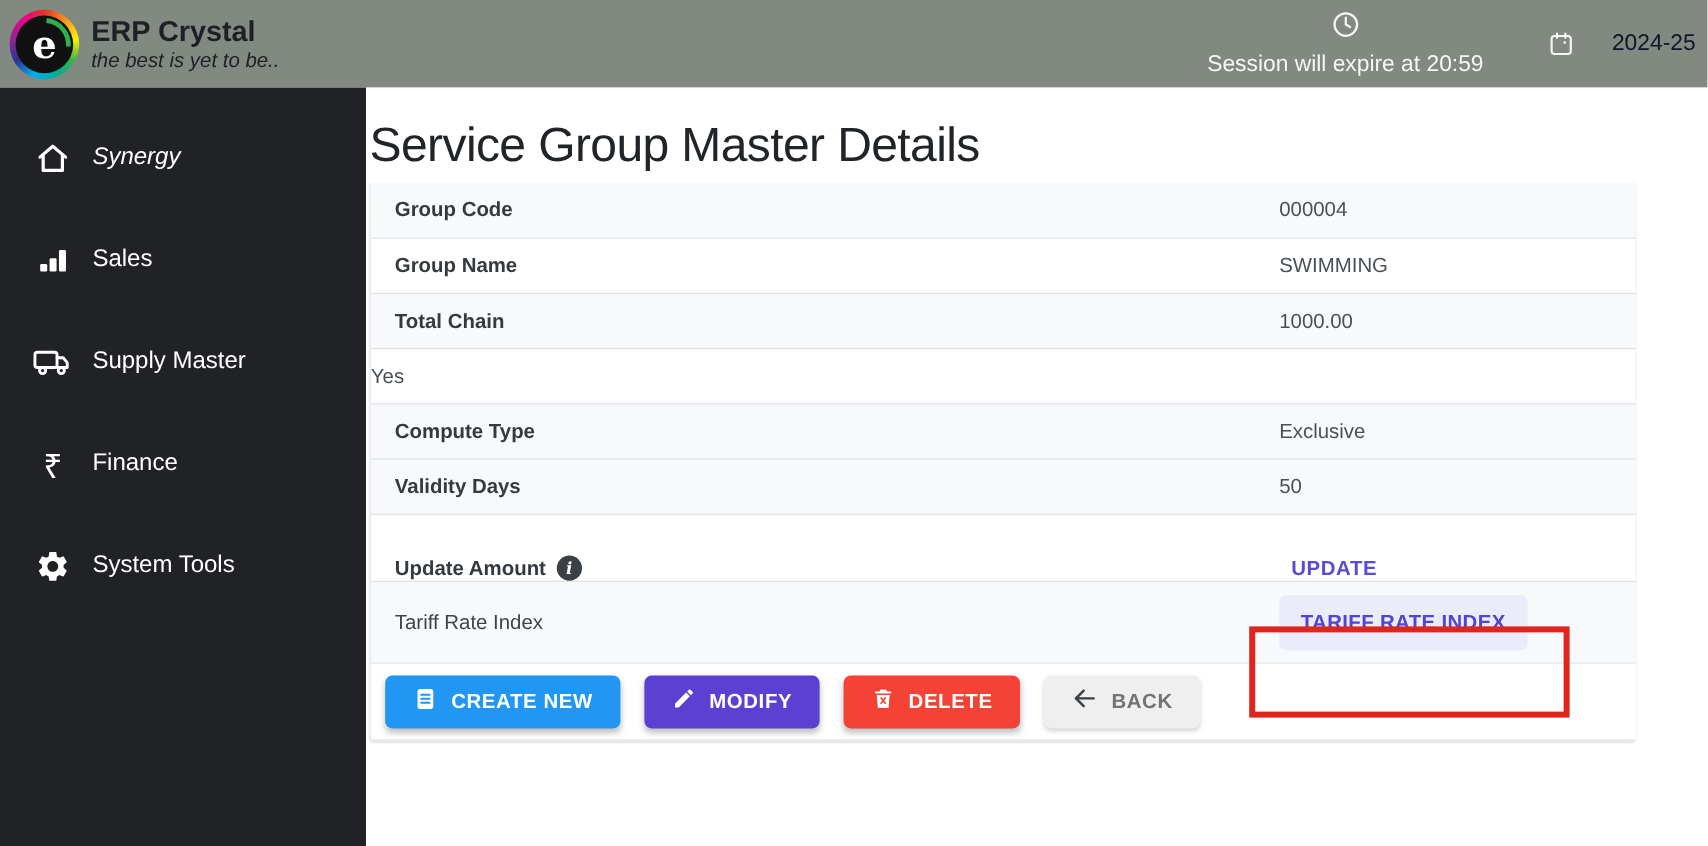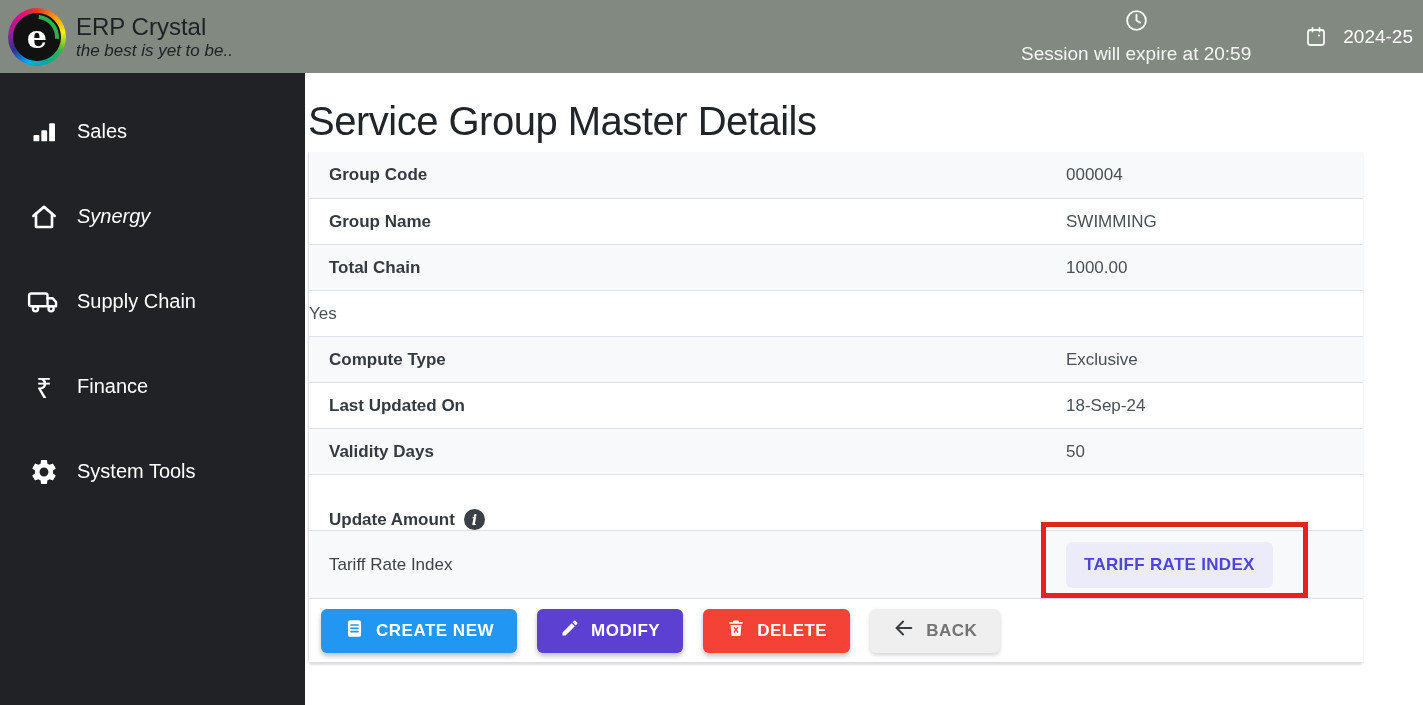--- a/index.html
+++ b/index.html
@@ -11,25 +11,25 @@
             display:flex; align-items:center; }
   .logo { position:relative; width:58px; height:58px; margin-left:8px; border-radius:50%;
           background:conic-gradient(#e5332a,#f7941d,#fff200,#36b449,#00a99d,#00aeef,#2e3192,#92278f,#ec008c,#e5332a);
           display:flex; align-items:center; justify-content:center; flex:0 0 auto; }
   .logo-inner { width:48px; height:48px; border-radius:50%; background:#111; color:#fff;
                 display:flex; align-items:center; justify-content:center;
                 font-size:32px; font-weight:bold; font-family:"DejaVu Serif", serif; }
   .logo-arc { position:absolute; top:7px; left:7px; width:44px; height:44px; border-radius:50%;
               border:4px solid transparent; border-right-color:#2fae4a; transform:rotate(-40deg); }
   .brand { margin-left:10px; line-height:1.15; }
-  .brand-title { font-size:24px; font-weight:normal; color:#1d2125; }
+  .brand-title { font-size:24px; font-weight:bold; color:#1d2125; }
   .brand-tagline { font-size:17px; font-style:italic; color:#1d2125; }
   .header-spacer { flex:1; }
   .session { display:flex; align-items:center; gap:10px; color:#f5f7f5; font-size:19px;flex-direction:column; }
-  .fiscal { display:flex; align-items:center; gap:10px; color:#ffffff; font-size:19px; font-weight:500;
+  .fiscal { display:flex; align-items:center; gap:25px; color:#0f172a; font-size:19px; font-weight:500;
             margin-left:48px; margin-right:10px; }
 
   
   .sidebar { position:absolute; top:73px; left:0; width:305px; height:632px; background:#212225; padding-top:16px; }
   .side-item { height:85px; display:flex; align-items:center; padding-left:27px; gap:16px; color:#fff; cursor:pointer; }
   .side-icon { width:34px; display:flex; justify-content:center; align-items:center; }
   .side-label { font-size:20px; }
   .side-label.italic { font-style:italic; }
   .rupee-glyph { font-size:28px; color:#fff; font-weight:500; }
 
@@ -103,47 +103,47 @@
             <circle cx="15" cy="10.5" r="1.1" fill="#f5f7f5" stroke="none"></circle>
           </svg>
       </span>
       <span>2024-25</span>
     </div>
   </div>
 
   <div class="sidebar">
     <div class="side-item">
       <span class="side-icon">
+        <svg viewBox="0 0 24 24" width="32" height="32" fill="none" stroke="#fff" stroke-width="2" stroke-linejoin="round" stroke-linecap="round">
+            <path d="M4 11.2 L12 4.4 L20 11.2"></path>
+            <path d="M6 9.7V19.5H18V9.7"></path>
+          </svg>
+      </span>
+      <span class="side-label italic">Synergy</span>
+    </div>
+    <div class="side-item">
+      <span class="side-icon">
         <svg viewBox="0 0 24 24" width="28" height="28">
             <rect x="3" y="14.5" width="5" height="5.5" rx="1" fill="#fff"></rect>
             <rect x="9.7" y="10.5" width="5" height="9.5" rx="1" fill="#fff"></rect>
             <rect x="16.4" y="4.5" width="5" height="15.5" rx="1" fill="#fff"></rect>
           </svg>
       </span>
       <span class="side-label">Sales</span>
-    </div>
-    <div class="side-item">
-      <span class="side-icon">
-        <svg viewBox="0 0 24 24" width="32" height="32" fill="none" stroke="#fff" stroke-width="2" stroke-linejoin="round" stroke-linecap="round">
-            <path d="M4 11.2 L12 4.4 L20 11.2"></path>
-            <path d="M6 9.7V19.5H18V9.7"></path>
-          </svg>
-      </span>
-      <span class="side-label italic">Synergy</span>
     </div>
     <div class="side-item">
       <span class="side-icon">
         <svg viewBox="0 0 24 24" width="34" height="34" fill="none" stroke="#fff" stroke-width="1.7" stroke-linejoin="round" stroke-linecap="round">
             <rect x="1.5" y="6" width="13" height="9" rx="1.5"></rect>
             <path d="M14.5 9.3h3.6l2.4 2.8V15h-6"></path>
             <circle cx="6" cy="16.8" r="1.8"></circle>
             <circle cx="17" cy="16.8" r="1.8"></circle>
           </svg>
       </span>
-      <span class="side-label">Supply Chain</span>
+      <span class="side-label">Supply Master</span>
     </div>
     <div class="side-item">
       <span class="side-icon">
         <span class="rupee-glyph">₹</span>
       </span>
       <span class="side-label">Finance</span>
     </div>
     <div class="side-item">
       <span class="side-icon">
         <svg viewBox="0 0 24 24" width="30" height="30" fill="#fff">
@@ -169,34 +169,33 @@
       <div class="drow stripe">
         <div class="dlabel">Total Chain</div>
         <div class="dvalue">1000.00</div>
       </div>
       <div class="drow">
         <div class="dvalue">Yes</div>
       </div>
       <div class="drow stripe">
         <div class="dlabel">Compute Type</div>
         <div class="dvalue">Exclusive</div>
-      </div>
-      <div class="drow">
-        <div class="dlabel">Last Updated On</div>
-        <div class="dvalue">18-Sep-24</div>
       </div>
       <div class="drow stripe">
         <div class="dlabel">Validity Days</div>
         <div class="dvalue">50</div>
       </div>
       <div class="drow tall-56">
         <div class="dlabel">
           <span>Update Amount</span>
           <span class="info-badge">i</span>
         </div>
+        <div class="dvalue">
+          <span class="link-update">UPDATE</span>
+        </div>
       </div>
       <div class="drow stripe tall-68">
         <div class="dlabel normal">Tariff Rate Index</div>
         <div class="dvalue">
           <button class="btn-tariff">TARIFF RATE INDEX</button>
         </div>
       </div>
 
       <div class="actions">
         <button class="btn btn-create">

